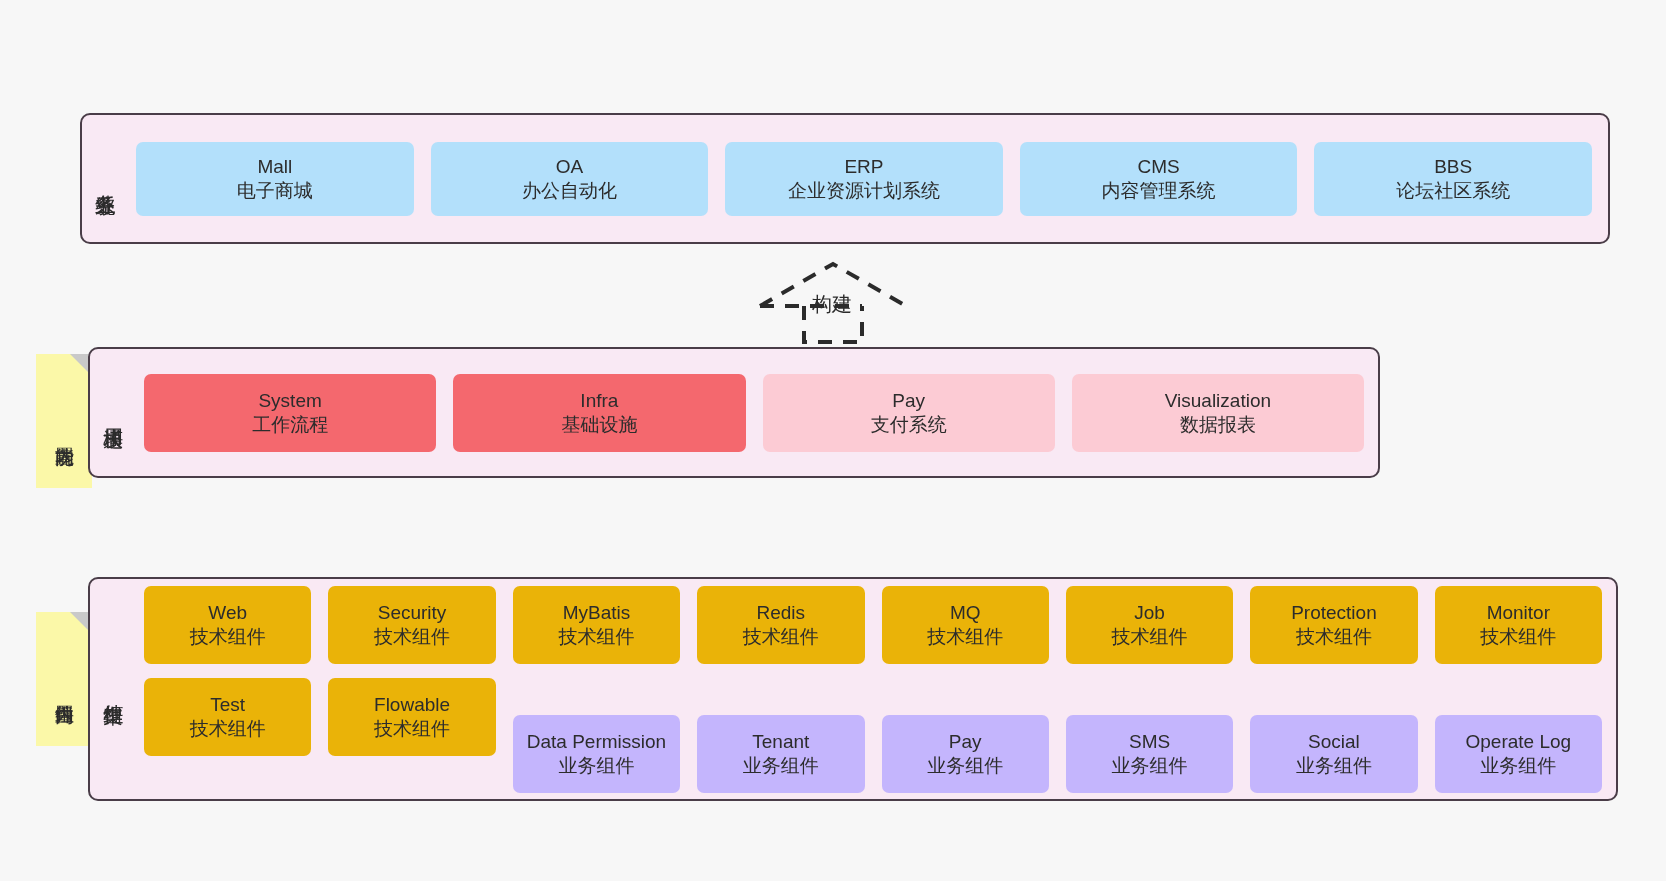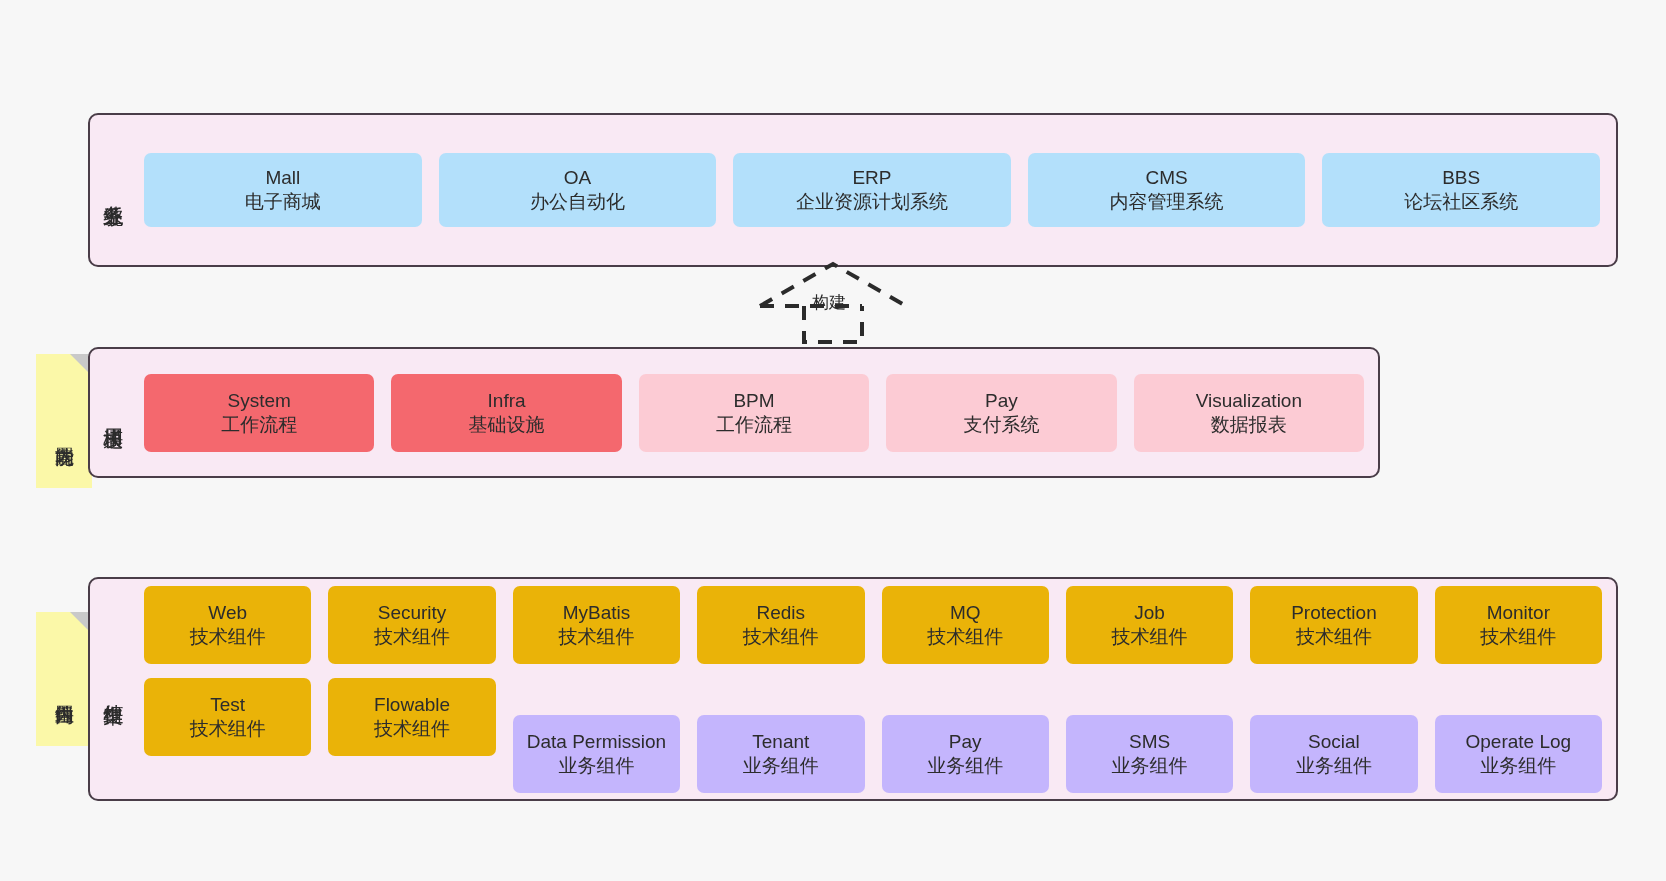--- a/index.html
+++ b/index.html
@@ -70,21 +70,21 @@
   .card .cn{display:block;}
 
   
   .c-blue{background:#b3e0fb;}
   .c-red{background:#f4686e;}
   .c-pink{background:#fccbd4;}
   .c-green{background:#eab308;}
   .c-greenlt{background:#c4b5fd;margin-top:37px;}
 
   
-  #layer-business{left:88px;top:113px;width:1530px;height:154px;justify-content:space-between;}
+  #layer-business{left:80px;top:113px;width:1530px;height:131px;justify-content:space-between;}
   #layer-business .layer-body{padding-right:16px;}
   #layer-business .card{height:74px;}
 
   #layer-modules{left:88px;top:347px;width:1292px;height:131px;}
   #layer-modules .card{height:78px;}
 
   #layer-framework{left:88px;top:577px;width:1530px;height:224px;}
   #layer-framework .card{height:78px;}
 
   
@@ -112,21 +112,21 @@
     border-top:22px solid #c9c9c9;
   }
   #note-builtin-func{left:36px;top:354px;width:56px;height:134px;}
   #note-builtin-comp{left:36px;top:612px;width:56px;height:134px;}
 
   
   .arrow{position:absolute;}
   .arrow svg{display:block;overflow:visible;}
   .arrow-label{
     position:absolute;
-    font-size:17px;
+    font-size:20px;
     color:#2b2b2b;
     background:transparent;
     white-space:nowrap;
     user-select:none;
   }
   #arrow-build{left:756px;top:258px;width:155px;height:86px;}
   #arrow-build .arrow-label{left:56px;top:33px;}
   #arrow-implement{left:770px;top:492px;width:155px;height:86px;}
   #arrow-implement .arrow-label{left:56px;top:33px;}
 </style>
@@ -183,24 +183,20 @@
       <div class="row">
         <div class="card c-red">
           <span class="en">System</span>
           <span class="cn">工作流程</span>
         </div>
         <div class="card c-red">
           <span class="en">Infra</span>
           <span class="cn">基础设施</span>
         </div>
         <div class="card c-pink">
-          <span class="en">BPM</span>
-          <span class="cn">工作流程</span>
-        </div>
-        <div class="card c-pink">
           <span class="en">Pay</span>
           <span class="cn">支付系统</span>
         </div>
         <div class="card c-pink">
           <span class="en">Visualization</span>
           <span class="cn">数据报表</span>
         </div>
       </div>
     </div>
   </div>

